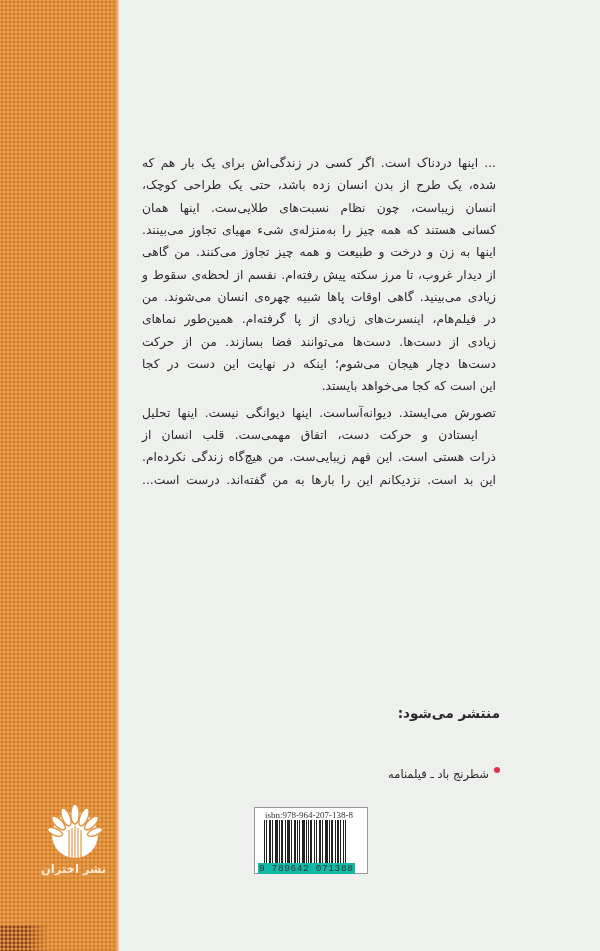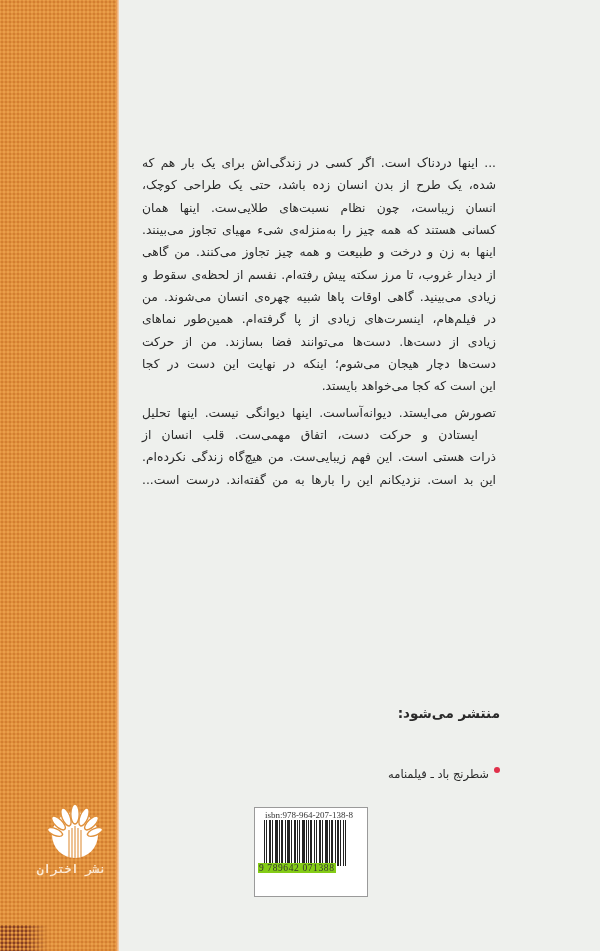--- a/index.html
+++ b/index.html
@@ -43,21 +43,21 @@
       width: 48px; height: 26px;
       background-image:
         radial-gradient(circle, rgba(120,50,30,0.85) 1.3px, transparent 1.8px);
       background-size: 4px 4px;
       -webkit-mask-image: linear-gradient(to right, #000 55%, transparent 100%);
       mask-image: linear-gradient(to right, #000 55%, transparent 100%);
     }
     .logo {
       position: absolute;
       left: 44px; top: 802px;
-      width: 76px; height: 84px; font-family: Liberation Mono, monospace;
+      width: 76px; height: 84px;
     }
     .logo svg {
       display: block;
       width: 62px;
       height: 58px;
     }
     .logo-text {
       position: absolute;
       left: 0; top: 60px;
       width: 62px;
@@ -114,21 +114,21 @@
     .bullet {
       width: 6px; height: 6px;
       border-radius: 50%;
       background: #e0304a;
       display: inline-block;
       flex: 0 0 auto;
     }
     .barcode-box {
       position: absolute;
       left: 254px; top: 807px;
-      width: 114px; height: 90px;
+      width: 114px; height: 67px;
       background: #ffffff;
       border: 1px solid #9a9a9a;
       box-sizing: border-box;
     }
     .isbn-label {
       position: absolute;
       left: 10px; top: 2px;
       font-family: "Liberation Serif", serif;
       font-size: 9px;
       color: #333;
@@ -143,25 +143,25 @@
     }
     .bars span {
       display: block;
       height: 100%;
       background: #222;
     }
     .bars span.gap { background: transparent; }
     .barcode-digits {
       position: absolute;
       left: 3px; top: 55px;
-      font-family: Liberation Serif, serif;
+      font-family: Liberation Mono, monospace;
       font-size: 9.5px;
       color: #333;
       letter-spacing: 0.6px;
-      background: #84cc16;
+      background: #14b8a6;
       white-space: nowrap;
       padding: 0 1px;
     }
   </style>
 </head>
 <body>
 
 <div class="cover">
 
   <div class="spine-strip"></div>

